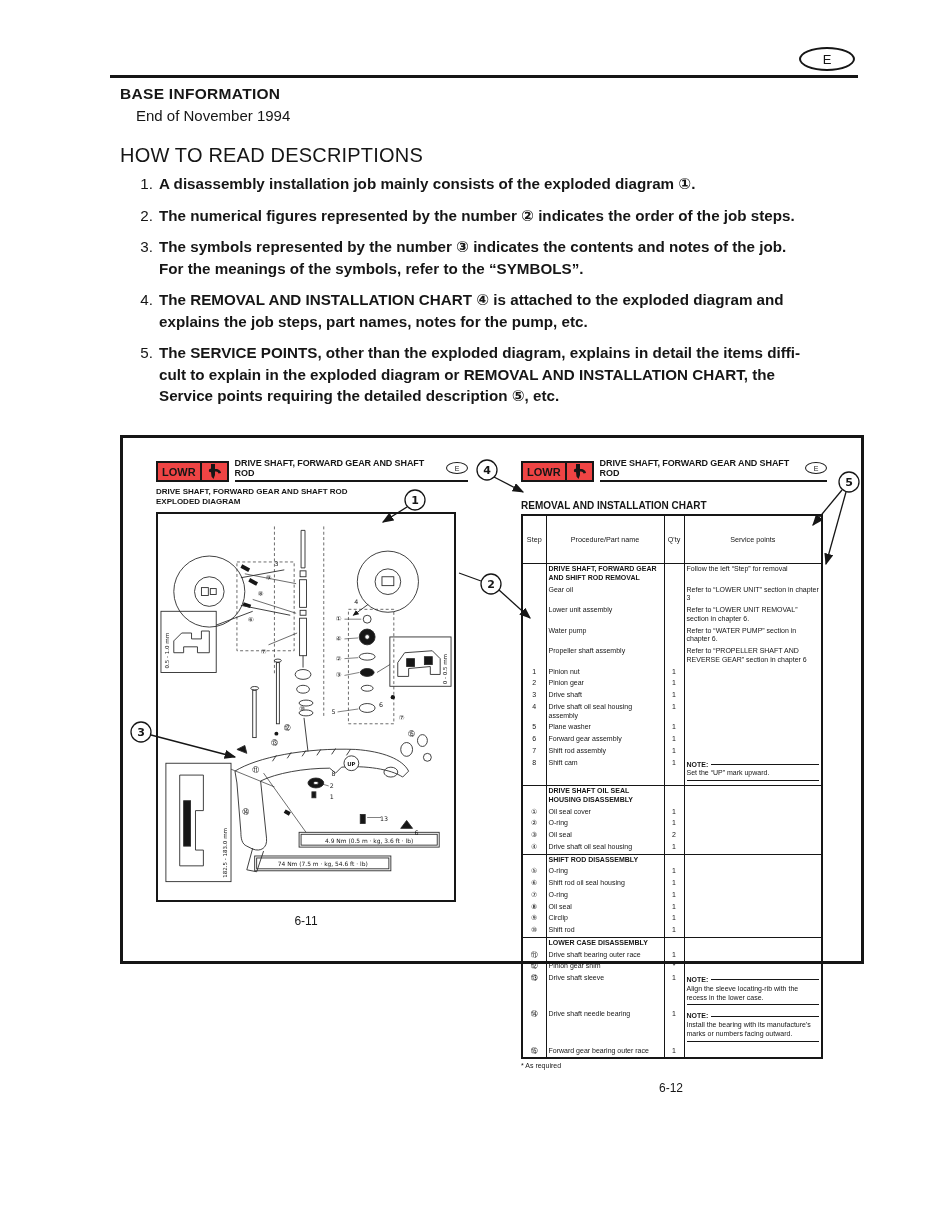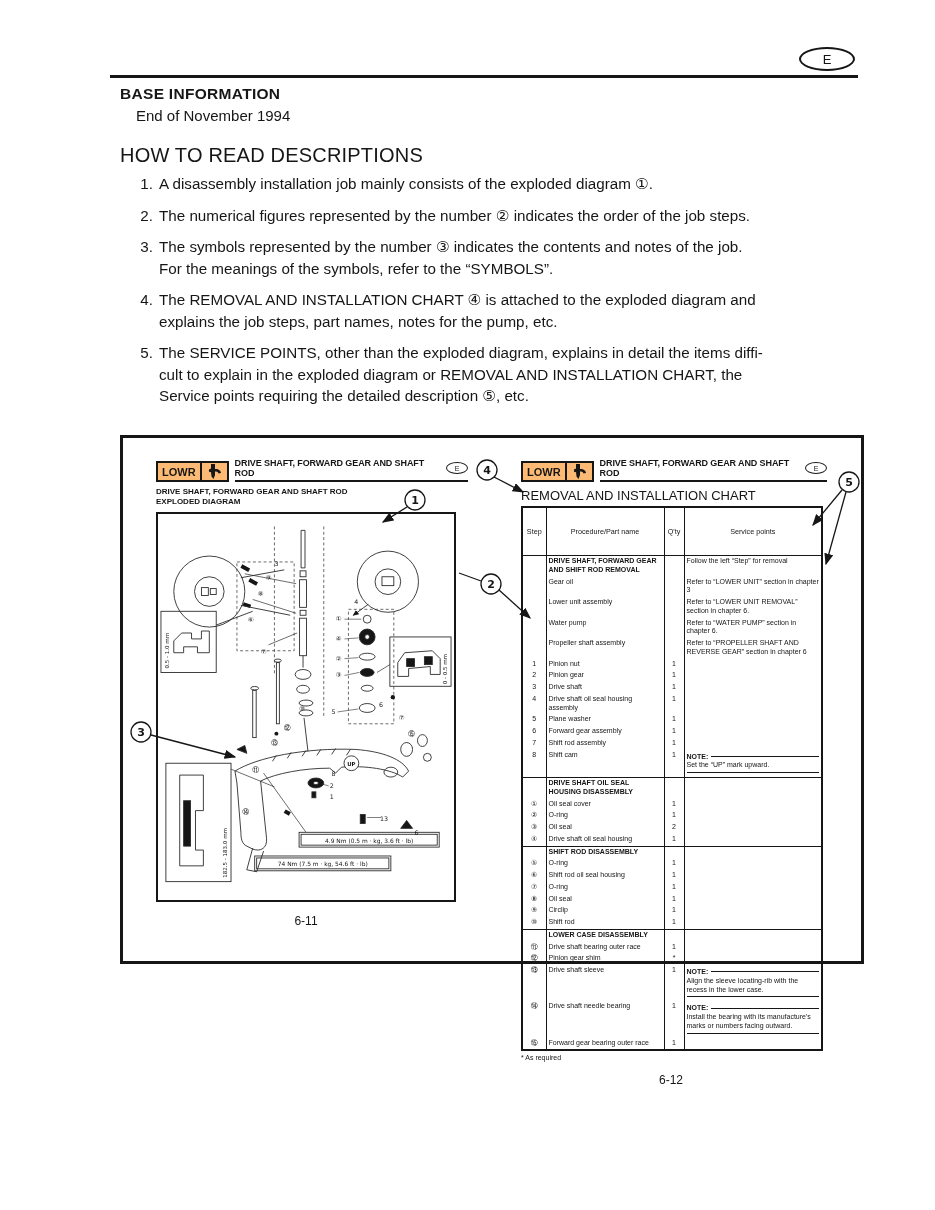--- a/index.html
+++ b/index.html
@@ -9,38 +9,38 @@
   
   .edition-badge{left:799px;top:47px;width:52px;height:20px;border:2px solid #161616;border-radius:50%;
        display:flex;align-items:center;justify-content:center;font-size:13px;}
   .top-rule{left:110px;top:75px;width:748px;height:3px;background:#161616;}
   .h-base{left:120px;top:85px;font-size:15.5px;font-weight:bold;letter-spacing:.3px;}
   .h-date{left:136px;top:107px;font-size:15px;}
   .h-howto{left:120px;top:144px;font-size:20px;font-weight:normal;letter-spacing:.2px;}
   .inst-list{left:133px;top:173px;width:748px;}
   .inst{display:flex;margin-bottom:10px;font-size:15.2px;line-height:21.5px;}
   .inst-num{flex:none;width:20px;text-align:right;margin-right:6px;}
-  .inst-text{white-space:pre-line;}
+  .inst-text{white-space:pre-line;font-weight:bold;}
   
   .figure{left:120px;top:435px;width:738px;height:523px;border:3px solid #161616;}
   .panel{position:absolute;top:20px;}
   .panel-left{left:33px;width:312px;}
   .panel-right{left:398px;width:306px;}
   .tab-row{display:flex;align-items:flex-end;}
-  .tab{border:2px solid #161616;display:flex;align-items:stretch;background:#fdba74;flex:none;}
+  .tab{border:2px solid #161616;display:flex;align-items:stretch;background:#ef4444;flex:none;}
   .tab-label{padding:2px 4px 1px;font-weight:bold;font-size:11px;border-right:2px solid #161616;display:flex;align-items:center;}
   .tab-icon{width:25px;display:flex;align-items:center;justify-content:center;}
   .title-wrap{margin-left:6px;border-bottom:2px solid #161616;padding-bottom:2px;display:flex;align-items:center;flex:1;}
   .panel-title{font-size:9px;font-weight:bold;flex:1;letter-spacing:-0.1px;}
   .lang-oval{flex:none;width:20px;height:10px;border:1.2px solid #161616;border-radius:50%;font-size:7px;
        display:flex;align-items:center;justify-content:center;margin-left:3px;}
   .subtitle{margin-top:5px;font-size:8px;font-weight:bold;line-height:1.2;}
   .diagram-box{margin-top:6px;width:296px;height:386px;border:2px solid #161616;position:relative;background:#fff;}
   .pageno{width:300px;text-align:center;font-size:12px;margin-top:12px;}
-  .chart-label{font-size:13px;font-weight:normal;margin-top:6px;}
+  .chart-label{font-size:10px;font-weight:bold;margin-top:18px;}
   
   table.ri{border-collapse:collapse;width:300px;margin-top:3px;border:2px solid #161616;table-layout:fixed;}
   table.ri th{font-weight:normal;font-size:7.2px;border-bottom:1.2px solid #161616;padding:19px 2px;text-align:center;}
   table.ri td,table.ri th{border-left:1px solid #161616;vertical-align:top;}
   table.ri td{font-size:7px;line-height:1.25;padding:1px 2px 2px;}
   table.ri td:first-child,table.ri th:first-child{border-left:none;}
   td.step{text-align:center;}
   td.qty{text-align:center;}
   tr.sec td{border-top:1.5px solid #161616;}
   td.part.b,tr .b{font-weight:bold;}

